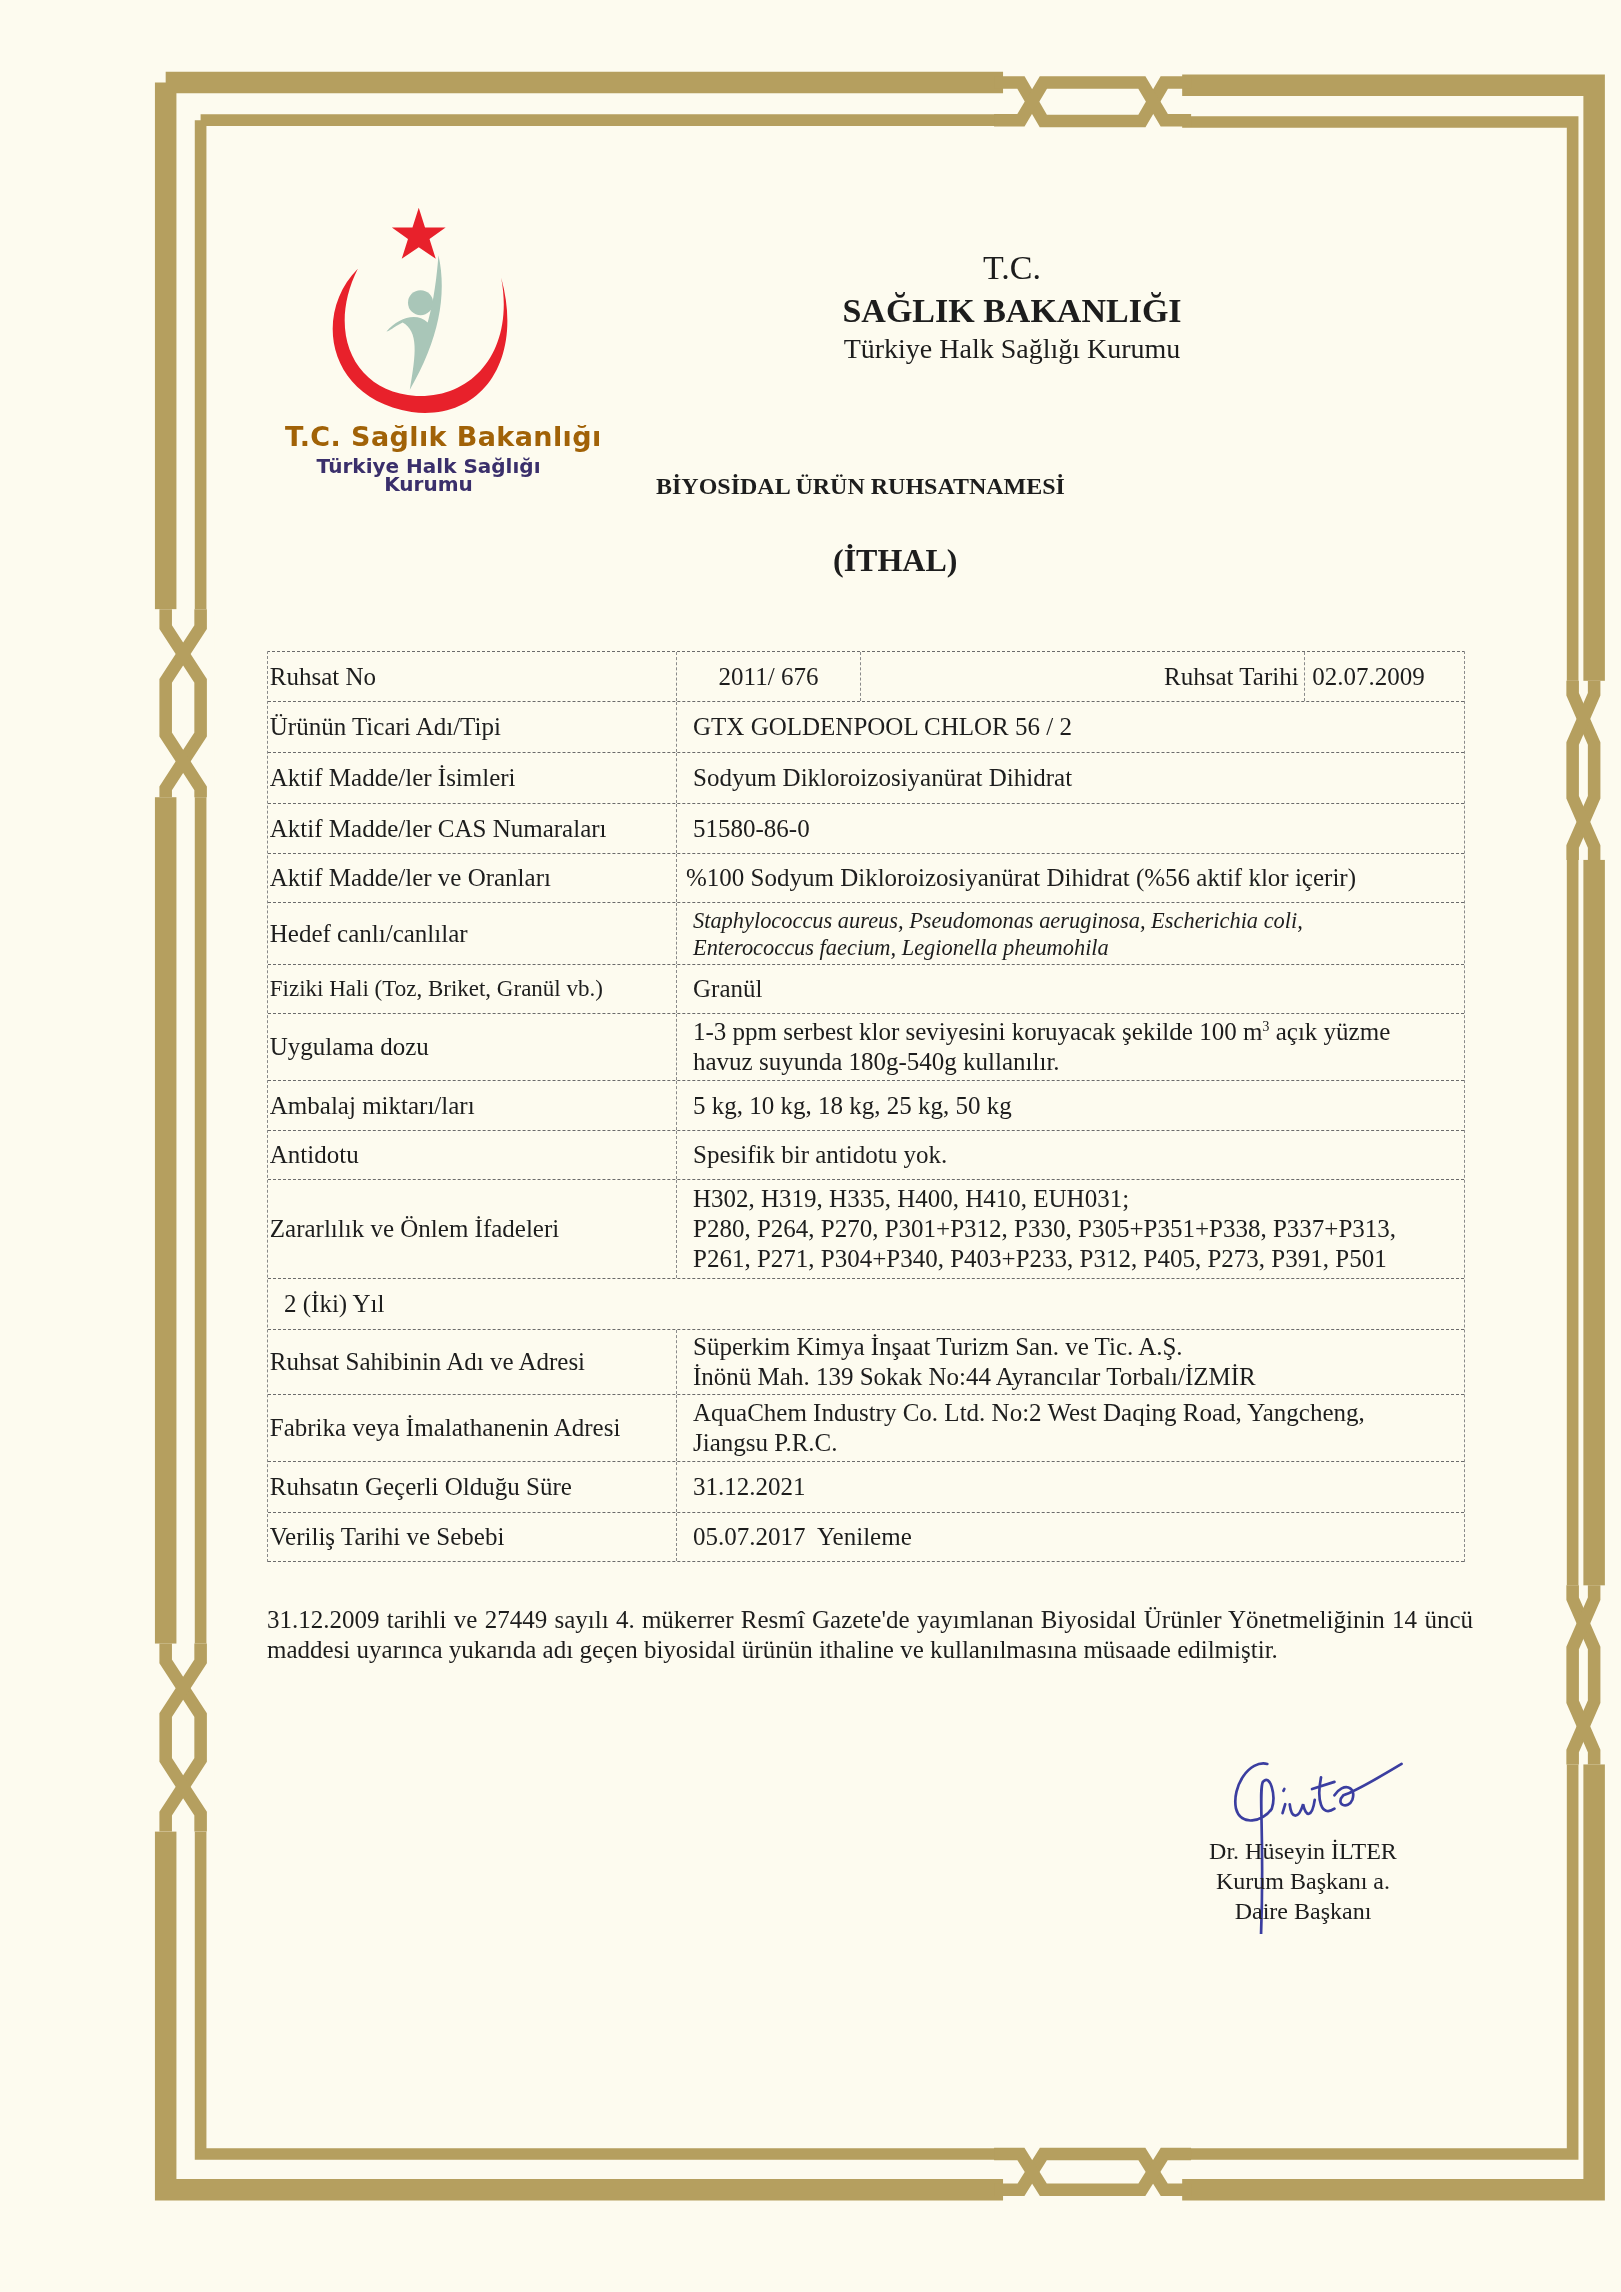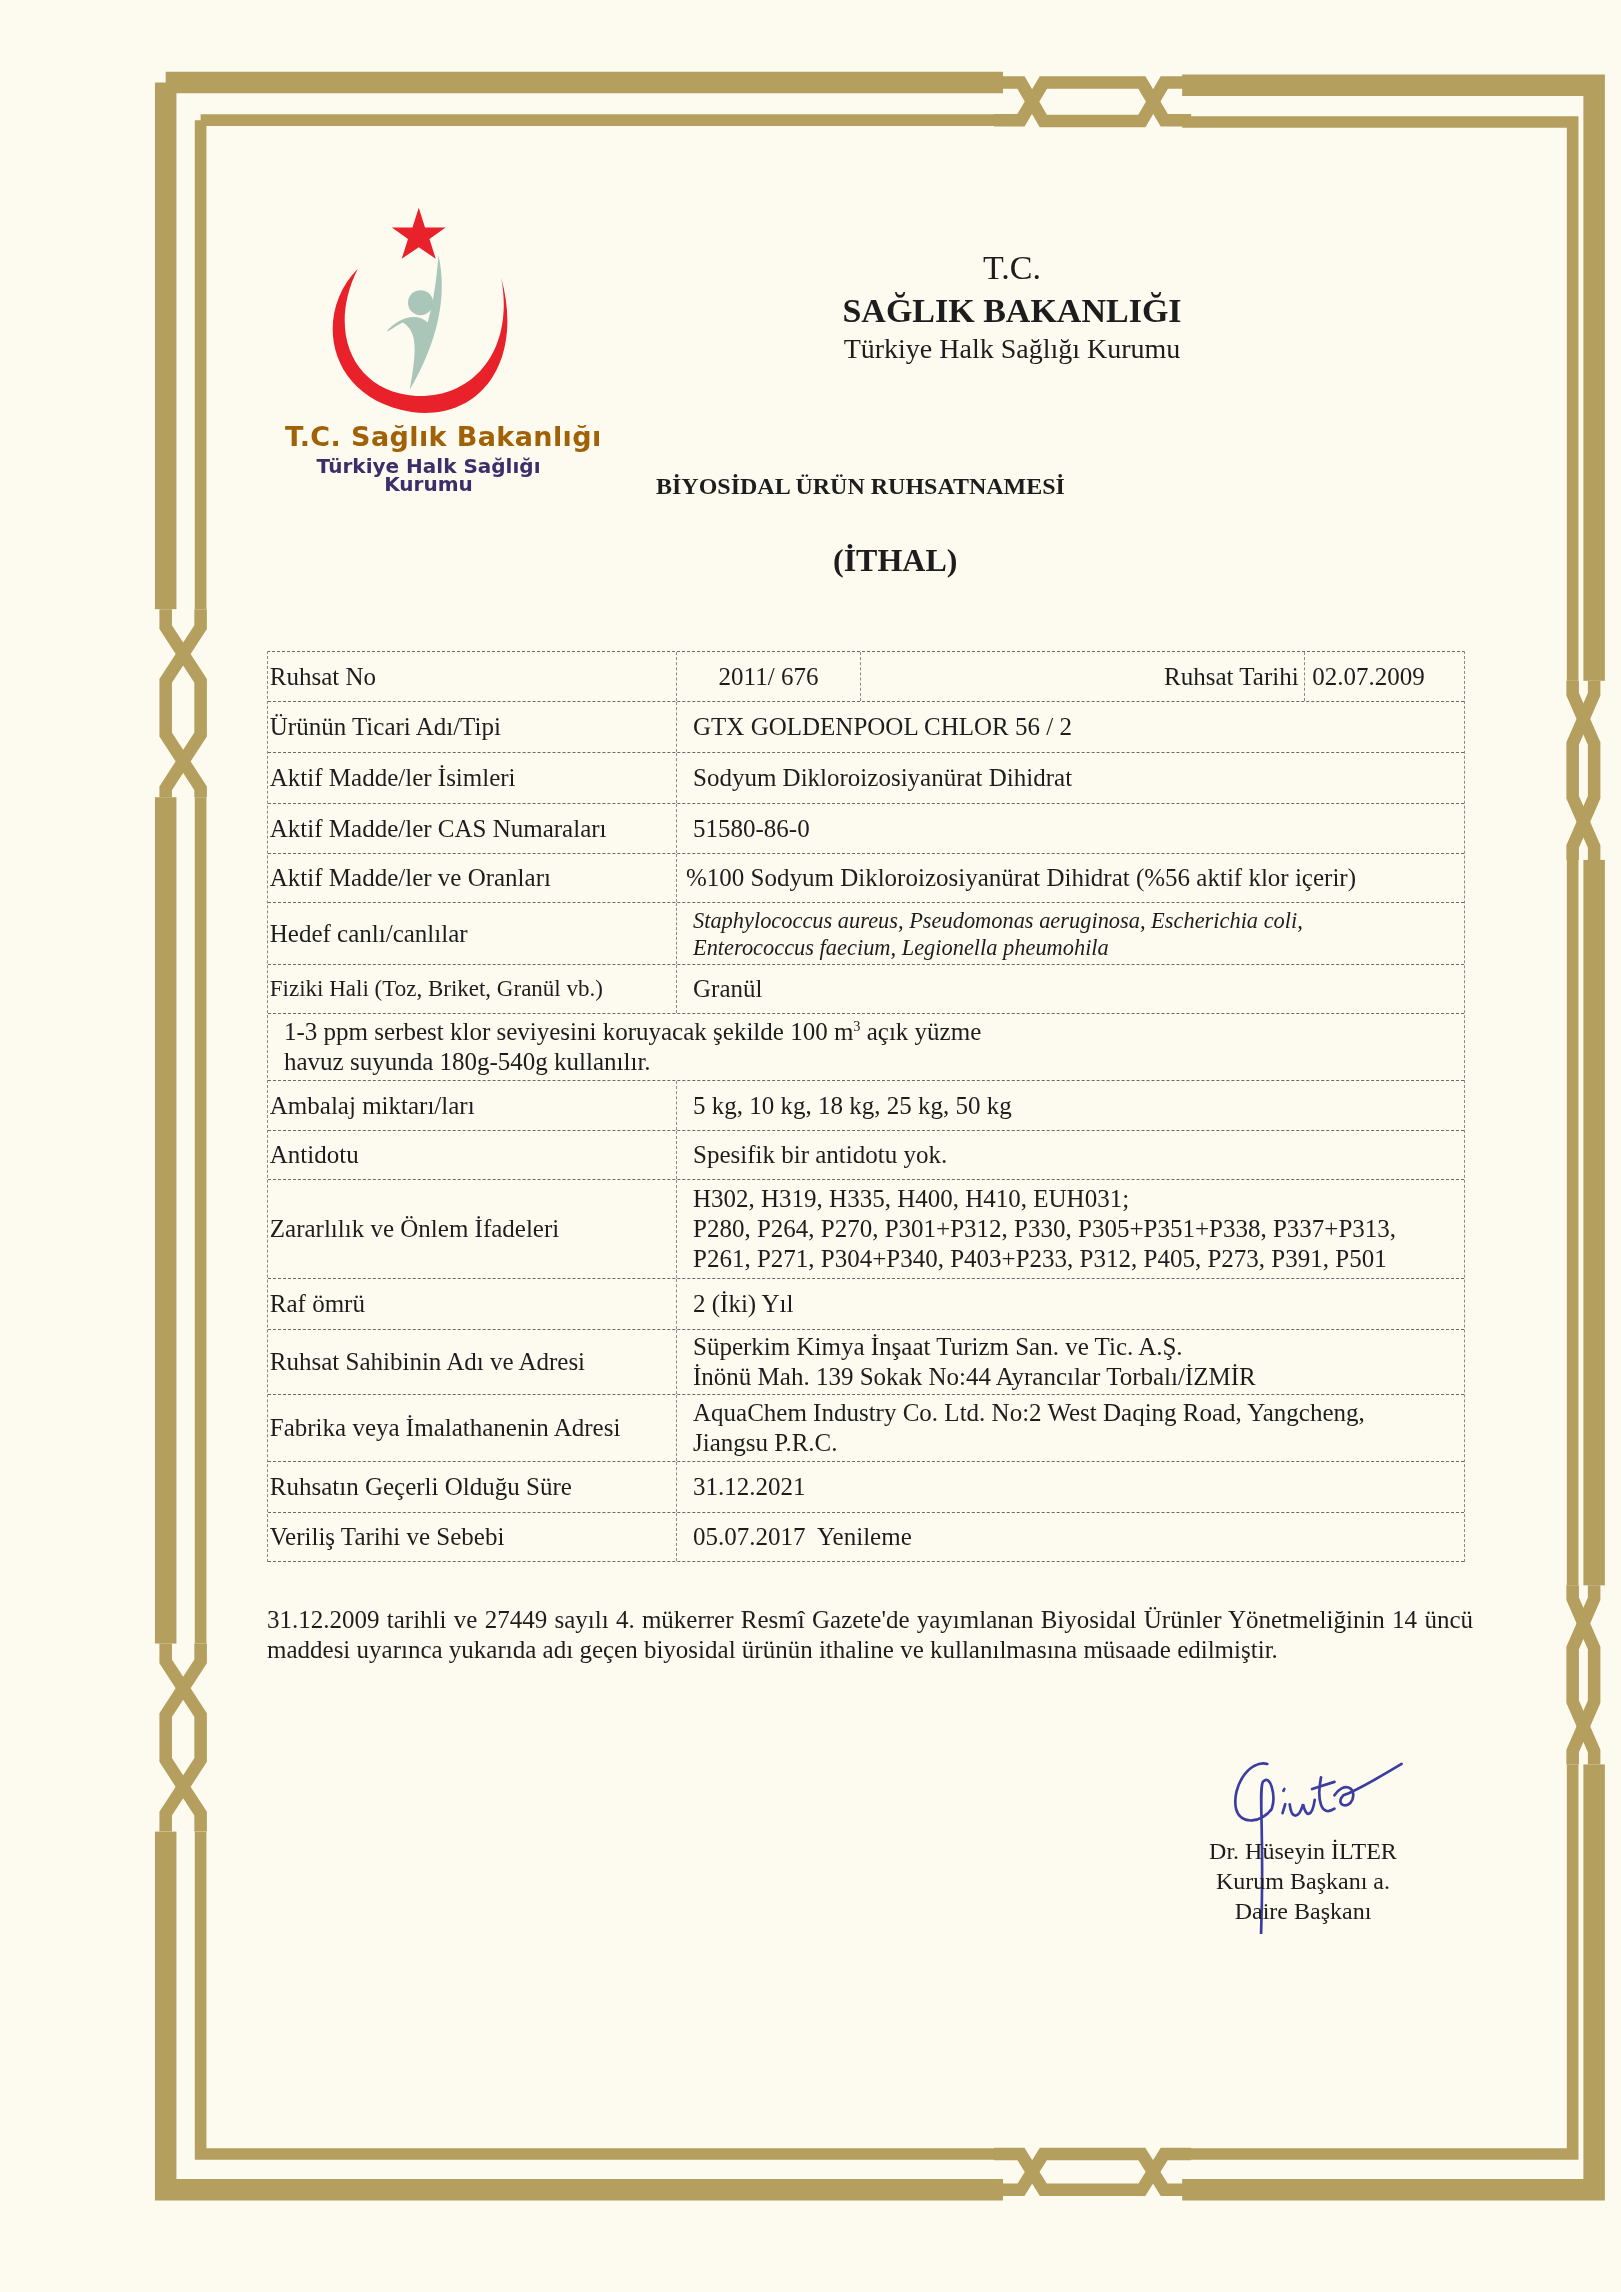--- a/index.html
+++ b/index.html
@@ -172,20 +172,21 @@
       <span class="ln">Enterococcus faecium, Legionella pheumohila</span>
     </div>
   </div>
   <div class="row" style="height:49px">
     <div class="cell-label" style="font-size:23px">Fiziki Hali (Toz, Briket, Granül vb.)</div>
     <div class="cell-value">
         <span class="ln">Granül</span>
       </div>
   </div>
   <div class="row" style="height:67px">
+    <div class="cell-label">Uygulama dozu</div>
     <div class="cell-value">
       <span class="ln"><span>1-3 ppm serbest klor seviyesini koruyacak şekilde 100 m</span><sup>3</sup><span> açık yüzme</span></span>
       <span class="ln">havuz suyunda 180g-540g kullanılır.</span>
     </div>
   </div>
   <div class="row" style="height:50px">
     <div class="cell-label">Ambalaj miktarı/ları</div>
     <div class="cell-value">
         <span class="ln">5 kg, 10 kg, 18 kg, 25 kg, 50 kg</span>
       </div>
@@ -198,21 +199,20 @@
   </div>
   <div class="row" style="height:99px">
     <div class="cell-label">Zararlılık ve Önlem İfadeleri</div>
     <div class="cell-value">
       <span class="ln">H302, H319, H335, H400, H410, EUH031;</span>
       <span class="ln">P280, P264, P270, P301+P312, P330, P305+P351+P338, P337+P313,</span>
       <span class="ln">P261, P271, P304+P340, P403+P233, P312, P405, P273, P391, P501</span>
     </div>
   </div>
   <div class="row" style="height:51px">
-    <div class="cell-label">Raf ömrü</div>
     <div class="cell-value">
         <span class="ln">2 (İki) Yıl</span>
       </div>
   </div>
   <div class="row" style="height:65px">
     <div class="cell-label">Ruhsat Sahibinin Adı ve Adresi</div>
     <div class="cell-value">
       <span class="ln">Süperkim Kimya İnşaat Turizm San. ve Tic. A.Ş.</span>
       <span class="ln">İnönü Mah. 139 Sokak No:44 Ayrancılar Torbalı/İZMİR</span>
     </div>

